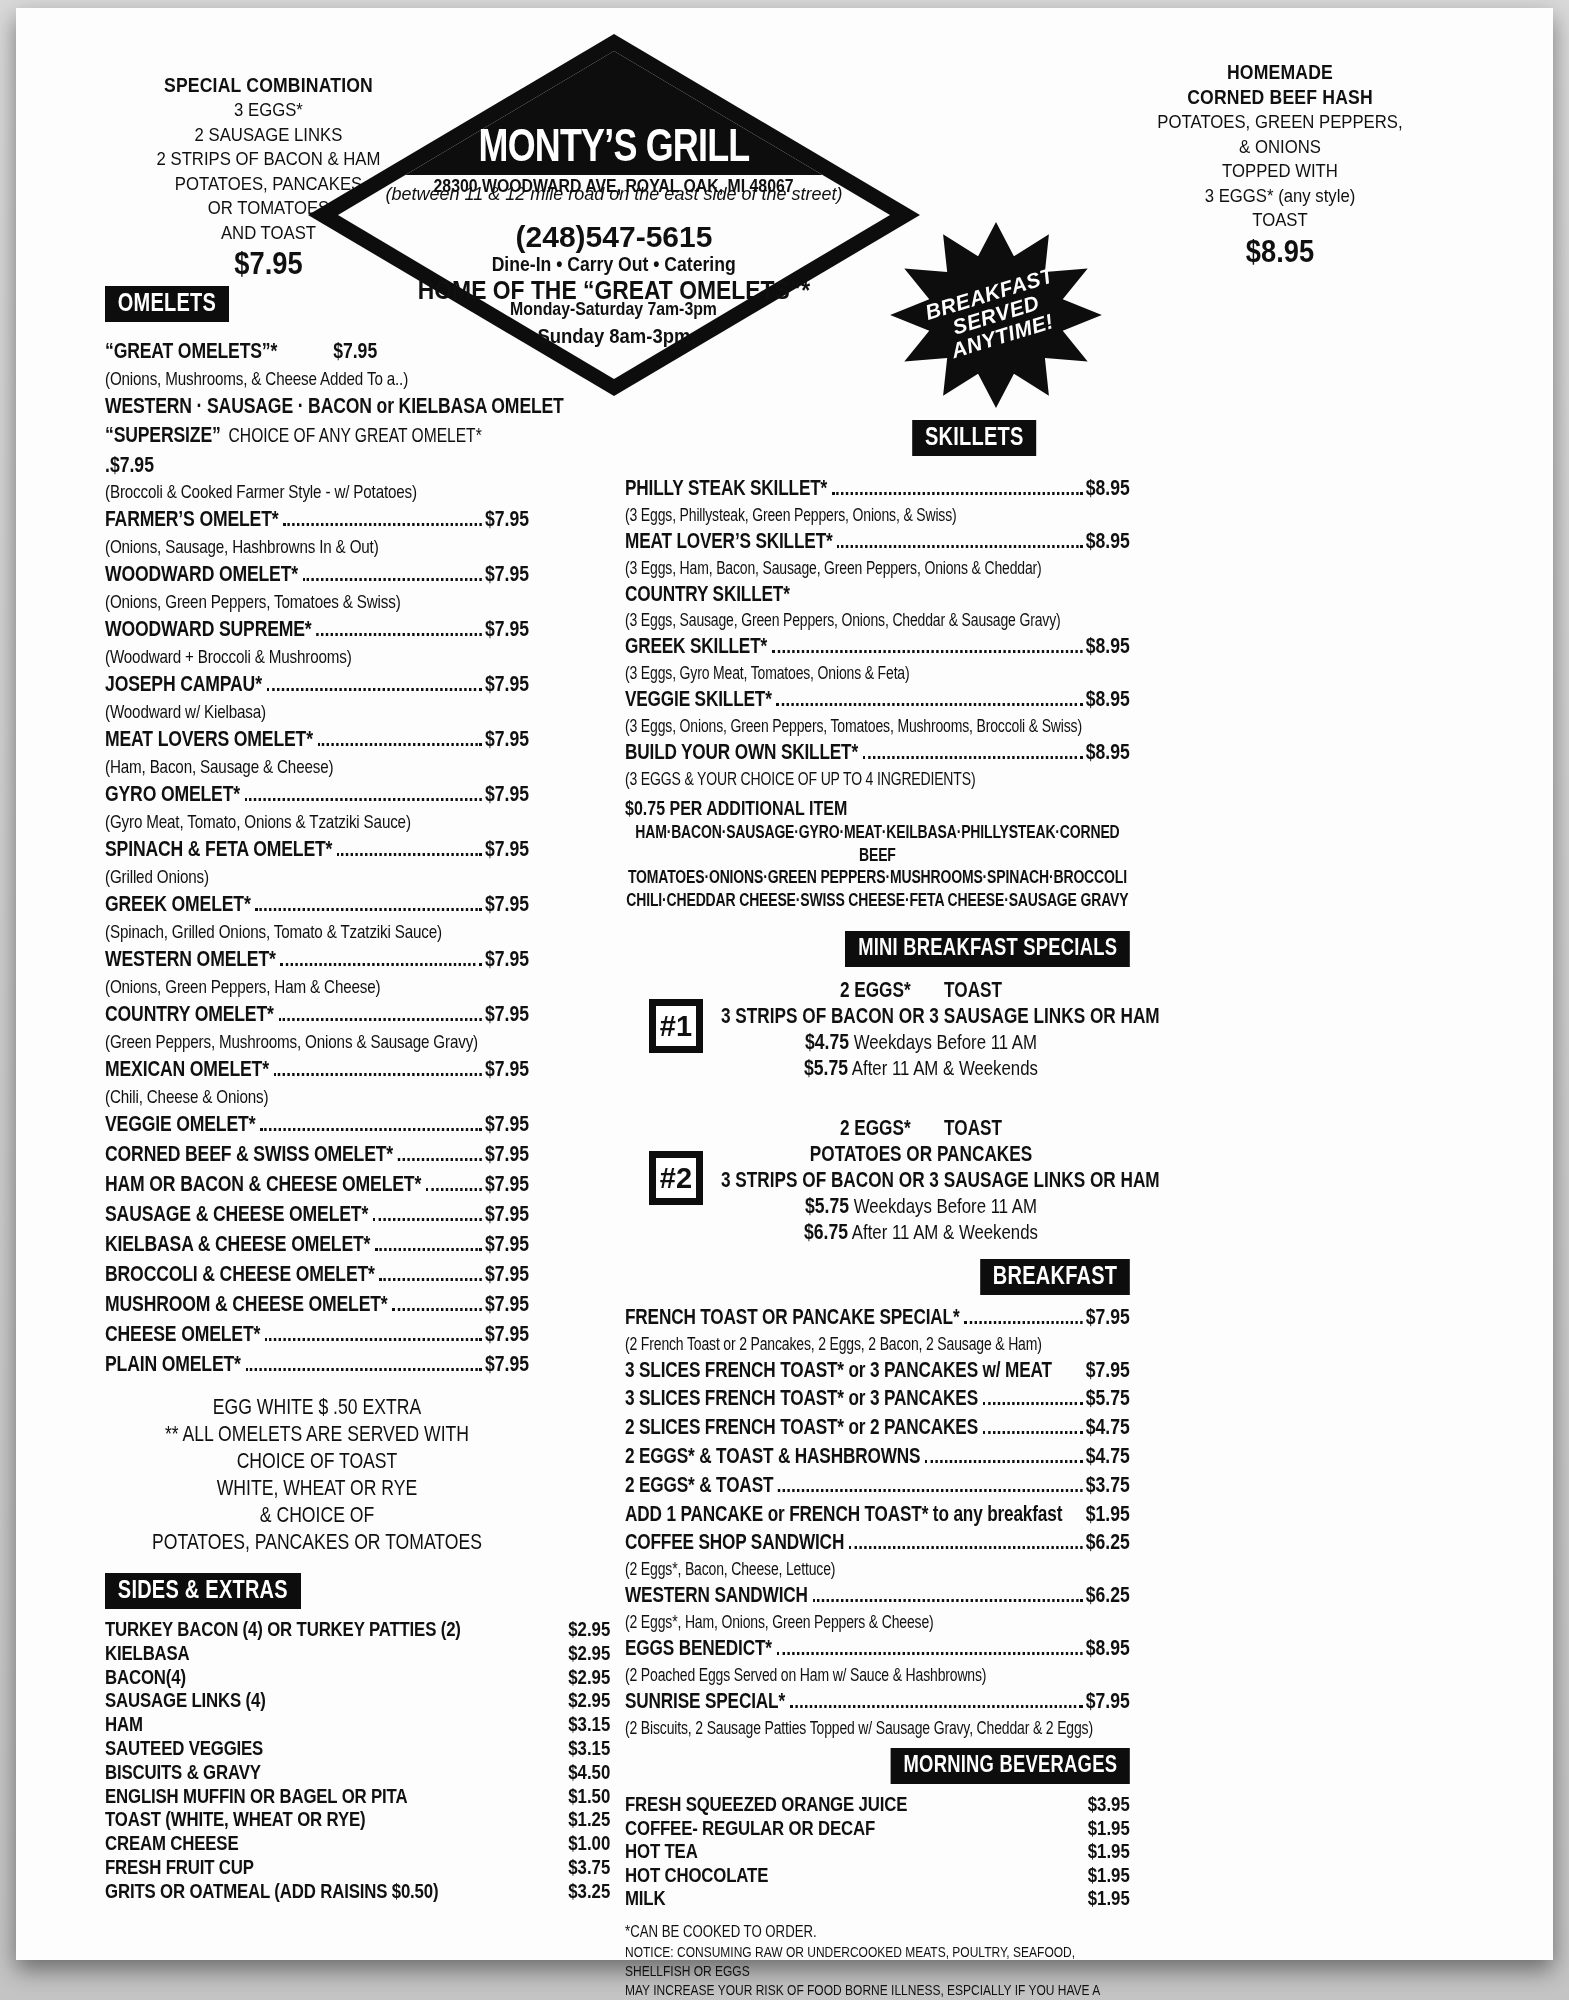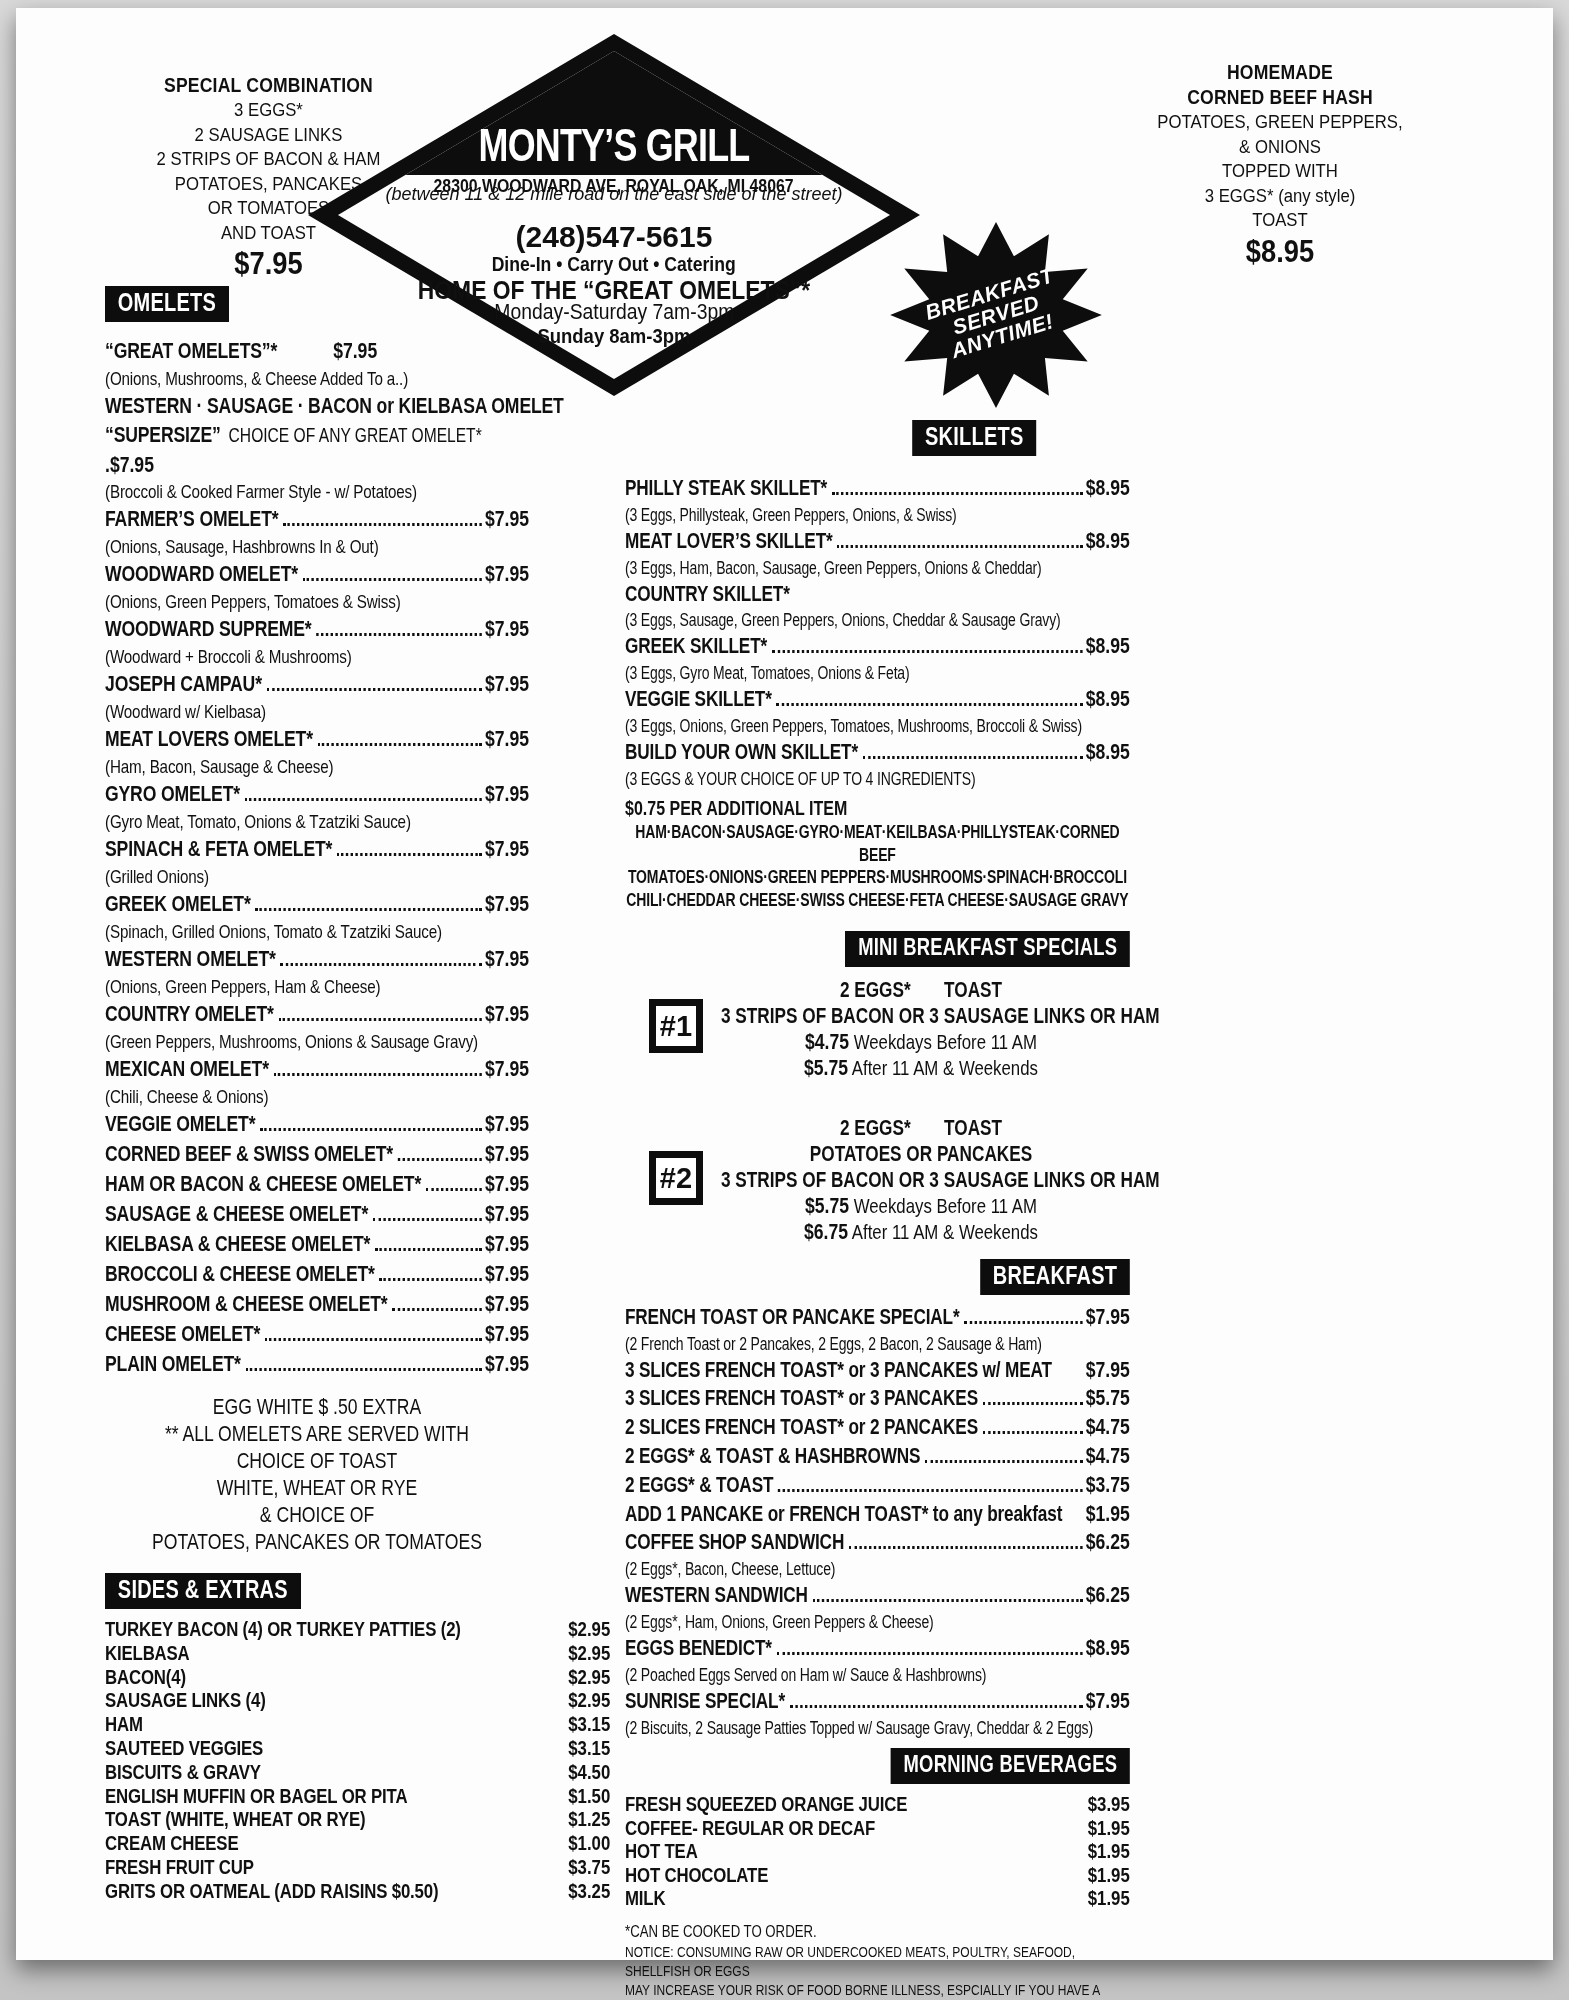--- a/index.html
+++ b/index.html
@@ -23,21 +23,21 @@
   .d-outer{position:absolute;inset:0;background:#0d0d0d;clip-path:polygon(50% 0,100% 50%,50% 100%,0 50%);}
   .d-inner{position:absolute;inset:0;background:#fdfdfd;clip-path:polygon(50% 17px,calc(100% - 30px) 50%,50% calc(100% - 17px),30px 50%);}
   .d-black-top{position:absolute;left:0;top:0;width:100%;height:39%;background:#0d0d0d;}
   .d-text{position:absolute;inset:0;text-align:center;}
   .d-title{position:absolute;top:84px;width:100%;color:#fff;font-weight:700;font-size:46px;letter-spacing:-1px;transform:scaleX(.78);}
   .d-addr{position:absolute;top:142px;width:100%;font-weight:700;font-size:18px;}
   .d-note{position:absolute;top:150px;width:100%;font-style:italic;font-size:18px;}
   .d-phone{position:absolute;top:186px;width:100%;font-weight:700;font-size:30px;}
   .d-serv{position:absolute;top:219px;width:100%;font-weight:700;font-size:20px;}
   .d-tag{position:absolute;top:241px;width:100%;font-weight:700;font-size:26px;}
-  .d-h1{position:absolute;top:265px;width:100%;font-weight:400;font-size:22px;}
+  .d-h1{position:absolute;top:265px;width:100%;font-weight:700;font-size:18px;}
   .d-h2{position:absolute;top:290px;width:100%;font-weight:700;font-size:21px;}
 
   
   .star{position:absolute;left:872px;top:212px;width:216px;height:190px;}
   .star svg{position:absolute;inset:0;width:100%;height:100%;}
   .star-text{position:absolute;inset:0;display:flex;flex-direction:column;align-items:center;justify-content:center;transform:rotate(-17deg);color:#fff;font-weight:700;font-style:italic;font-size:21px;line-height:22px;letter-spacing:.5px;}
 
   
   .hbox{display:inline-block;background:#0d0d0d;color:#fff;font-weight:700;font-size:25px;line-height:29px;padding:2px 16px 5px;letter-spacing:.3px;white-space:nowrap;}
   .rright{text-align:right;}

